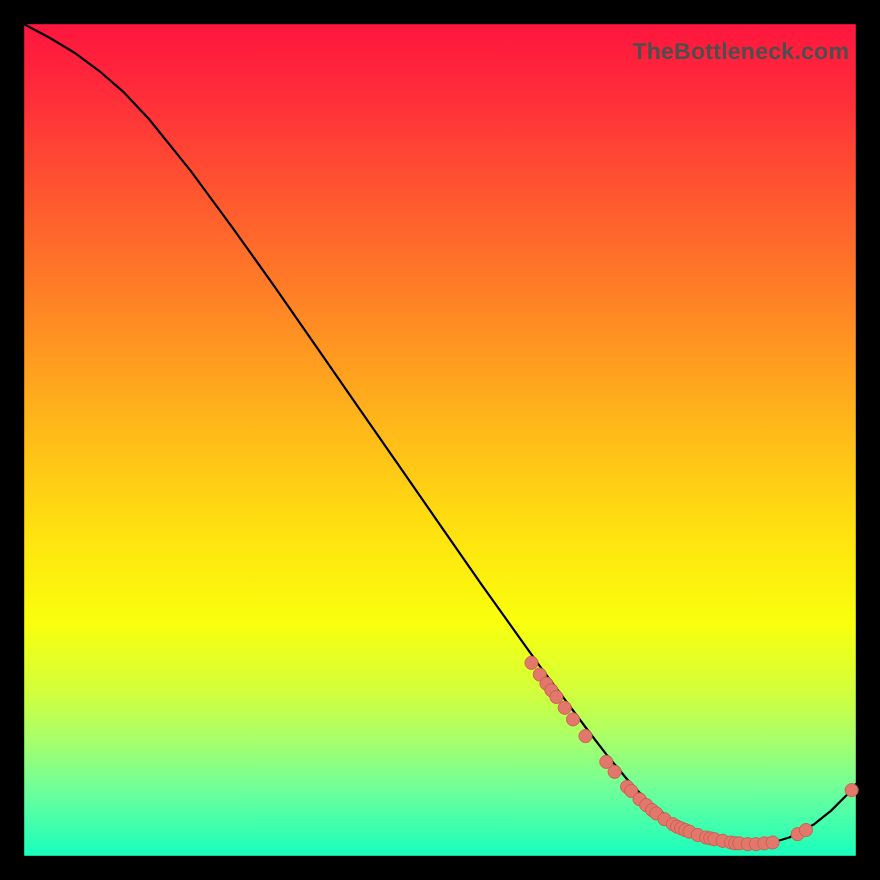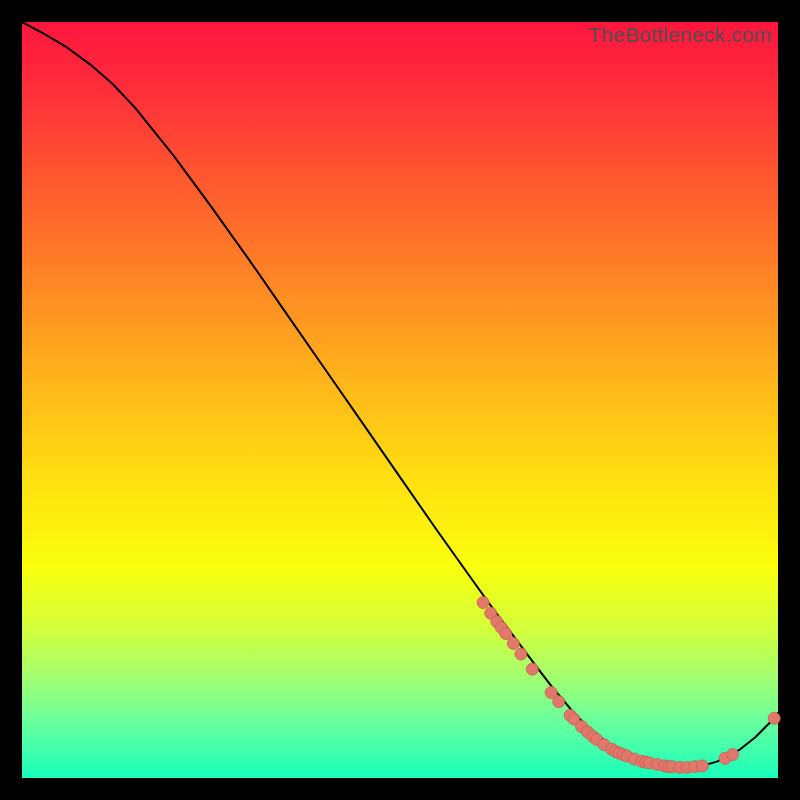--- a/index.html
+++ b/index.html
@@ -26,25 +26,25 @@
       #ffe40f 62%,
       #f9ff0d 72%,
       #d4ff3a 80%,
       #a8ff6a 86%,
       #6fff9a 92%,
       #18ffbd 100%
     );
   }
   .watermark {
     position: absolute;
-    top: 1px;
+    top: 14px;
     right: 6px;
     color: #4e4e4e;
     font-size: 21px;
-    font-weight: 400;
+    font-weight: 700;
     letter-spacing: 0.2px;
     user-select: none;
     margin-left: 12px;
   }
   svg.plot {
     position: absolute;
     left: 0;
     top: 0;
     width: 756px;
     height: 756px;

